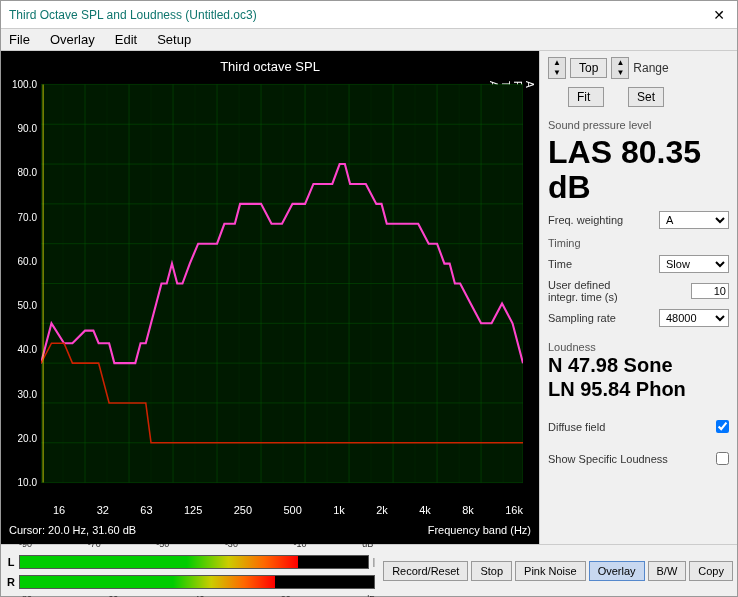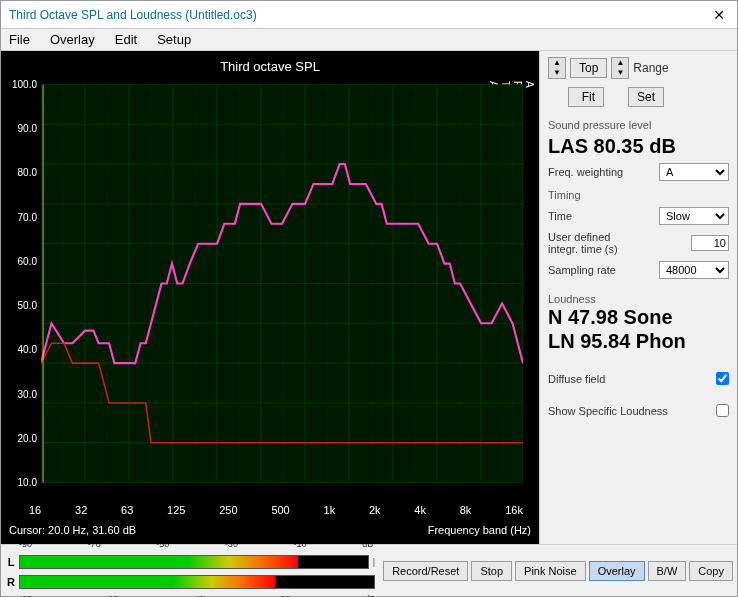--- a/index.html
+++ b/index.html
@@ -98,21 +98,21 @@
       right: 16px;
       bottom: 56px;
     }
     svg.chart-svg {
       width: 100%;
       height: 100%;
     }
     .chart-bottom-labels {
       position: absolute;
       bottom: 28px;
-      left: 28px;
+      left: 52px;
       right: 16px;
       display: flex;
       justify-content: space-between;
       color: #fff;
       font-size: 11px;
     }
     .chart-footer {
       position: absolute;
       bottom: 8px;
       left: 8px;
@@ -156,29 +156,29 @@
       justify-content: center;
       line-height: 1;
     }
     .label-btn {
       background: #e8e8e8;
       border: 1px solid #999;
       padding: 2px 8px;
       font-size: 12px;
       cursor: pointer;
       min-width: 36px;
-      text-align: right;
+      text-align: left;
     }
     .section-label {
       font-size: 11px;
       color: #555;
       margin-top: 4px;
     }
     .spl-value {
-      font-size: 20px;
+      font-size: 32px;
       font-weight: bold;
       color: #000;
       line-height: 1.1;
     }
     .row-field {
       display: flex;
       align-items: center;
       justify-content: space-between;
       margin-top: 2px;
     }

